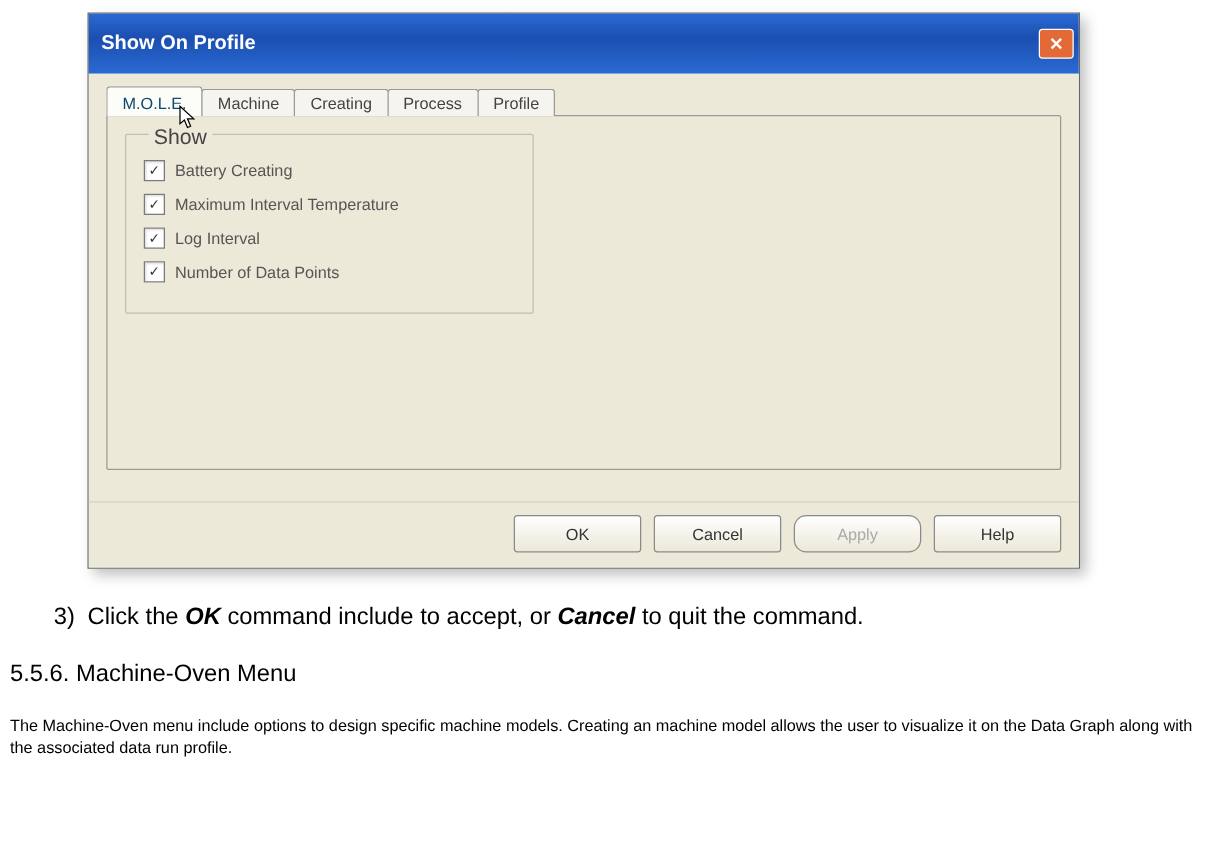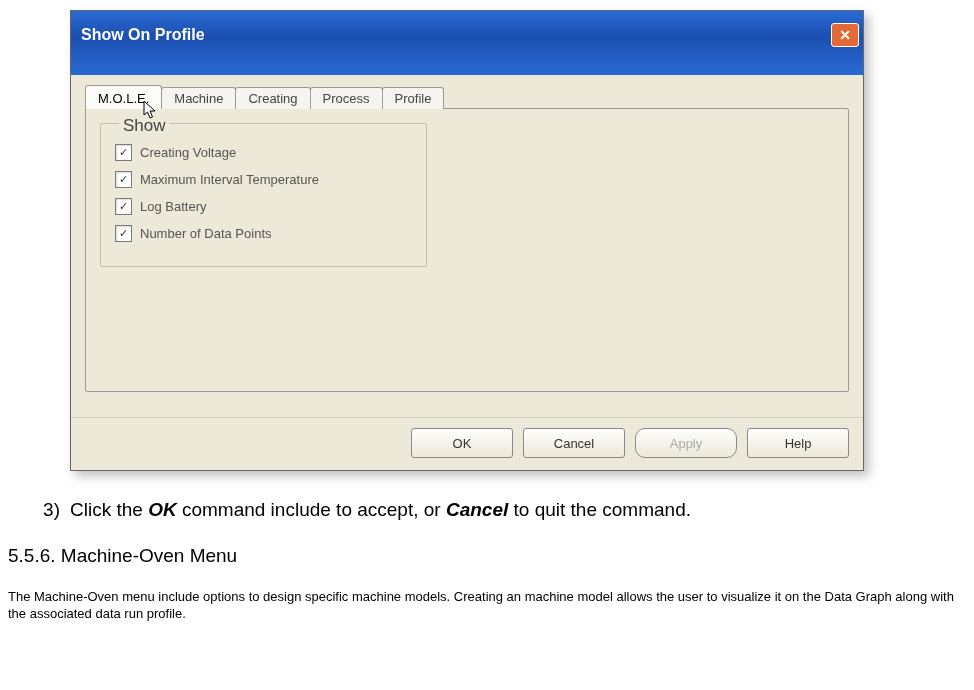--- a/index.html
+++ b/index.html
@@ -24,21 +24,21 @@
       border: 1px solid #666;
       filter: blur(0.6px);
     }
     .titlebar {
       background: linear-gradient(to bottom, #2a6ad4, #1b4fb0 40%, #2a6ad4);
       color: #fff;
       display: flex;
       align-items: center;
       justify-content: space-between;
       height: 48px;
-      padding: 0 4px 16px 10px;
+      padding: 0 4px 0 10px;
       font-weight: bold;
       font-size: 16px;
       font-family: "Trebuchet MS", Tahoma, sans-serif;
     }
     .close-btn {
       width: 26px;
       height: 22px;
       background: #e36a36;
       display: flex;
       align-items: center;
@@ -69,21 +69,21 @@
       padding: 3px 12px;
       font-size: 13px;
       font-family: Tahoma, sans-serif;
       color: #444;
       margin-right: -1px;
       border-radius: 3px 3px 0 0;
       position: relative;
     }
     .tab.active {
       background: #fcfcf9;
-      color: #000000;
+      color: #0c4a6e;
       padding-top: 5px;
       margin-top: -2px;
       z-index: 2;
     }
     .cursor {
       position: absolute;
       left: 58px;
       top: 13px;
       width: 16px;
       height: 20px;
@@ -220,29 +220,29 @@
             </svg>
           </div>
         </div>
 
         <div style="border:1px solid #9a9a9a; background:#ece9d8; padding:14px; border-radius:2px;">
           <div class="groupbox">
             <span class="group-legend">Show</span>
 
             <div class="check-row">
               <div class="checkbox">✓</div>
-              <span class="check-label">Creating Voltage</span>
+              <span class="check-label">Battery Creating</span>
             </div>
             <div class="check-row">
               <div class="checkbox">✓</div>
               <span class="check-label">Maximum Interval Temperature</span>
             </div>
             <div class="check-row">
               <div class="checkbox">✓</div>
-              <span class="check-label">Log Battery</span>
+              <span class="check-label">Log Interval</span>
             </div>
             <div class="check-row">
               <div class="checkbox">✓</div>
               <span class="check-label">Number of Data Points</span>
             </div>
           </div>
           <div style="height:110px"></div>
         </div>
       </div>
 

